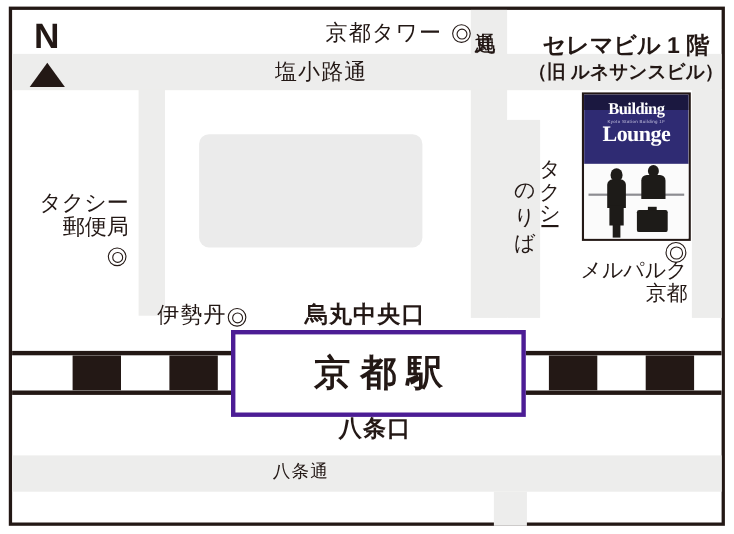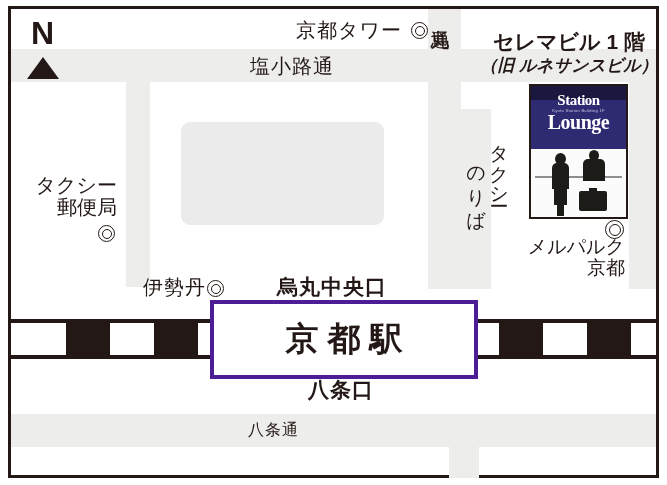--- a/index.html
+++ b/index.html
@@ -230,21 +230,21 @@
     <div class="dbl-circle" style="left:196px; top:271px; width:17px; height:17px;"></div>
 
     <div class="dbl-circle" style="left:594px; top:211px; width:19px; height:19px;"></div>
     <div class="label stacked" style="left:490px; top:228px; width:124px; font-size:19px; line-height:1.08;">メルパルク
 京都</div>
 
     <div class="label vertical" style="left:479px; top:122px; font-size:19px;">タクシー</div>
     <div class="label vertical" style="left:456px; top:145px; font-size:19px;">のりば</div>
 
     <div class="label bold center" style="left:468px; top:22px; width:180px; font-size:21px; letter-spacing:0px;">セレマビル 1 階</div>
-    <div class="label bold center" style="left:463px; top:48px; width:190px; font-size:17px; letter-spacing:0px;font-style:italic;">（旧 ルネサンスビル）</div>
+    <div class="label bold center" style="left:463px; top:48px; width:190px; font-size:17px; letter-spacing:0px;">（旧 ルネサンスビル）</div>
 
     <div class="label bold" style="left:297px; top:370px; font-size:21px; letter-spacing:1px;">八条口</div>
 
     <div class="label bold" style="left:266px; top:267px; font-size:21px; letter-spacing:1px;">烏丸中央口</div>
 
     <div class="railway" style="left:0px; top:310px; width:200px; height:40px;">
       <div class="tie" style="left:55px; width:44px;"></div>
       <div class="tie" style="left:143px; width:44px;"></div>
     </div>
 
@@ -254,21 +254,21 @@
     </div>
 
     <div class="station-box" style="left:199px; top:291px; width:268px; height:79px;">
       <span class="station-name">京都駅</span>
     </div>
 
     <div class="photo" style="left:518px; top:75px; width:99px; height:135px;">
       <div class="photo-header">
         <div class="photo-hdr-top"></div>
       </div>
-      <div class="photo-word w1">Station</div>
+      <div class="photo-word w1">Building</div>
       <div class="photo-sub">Kyoto Station Building 1F</div>
       <div class="photo-word w2">Lounge</div>
       <div class="photo-lower">
         <div class="counter"></div>
 
         <div class="fig fig-head" style="left:24px; top:4px; width:11px; height:12px;"></div>
         <div class="fig" style="left:21px; top:14px; width:17px; height:26px; border-radius:5px 5px 0 0;"></div>
         <div class="fig" style="left:23px; top:38px; width:13px; height:18px;"></div>
         <div class="fig" style="left:26px; top:55px; width:7px; height:12px;"></div>
 

